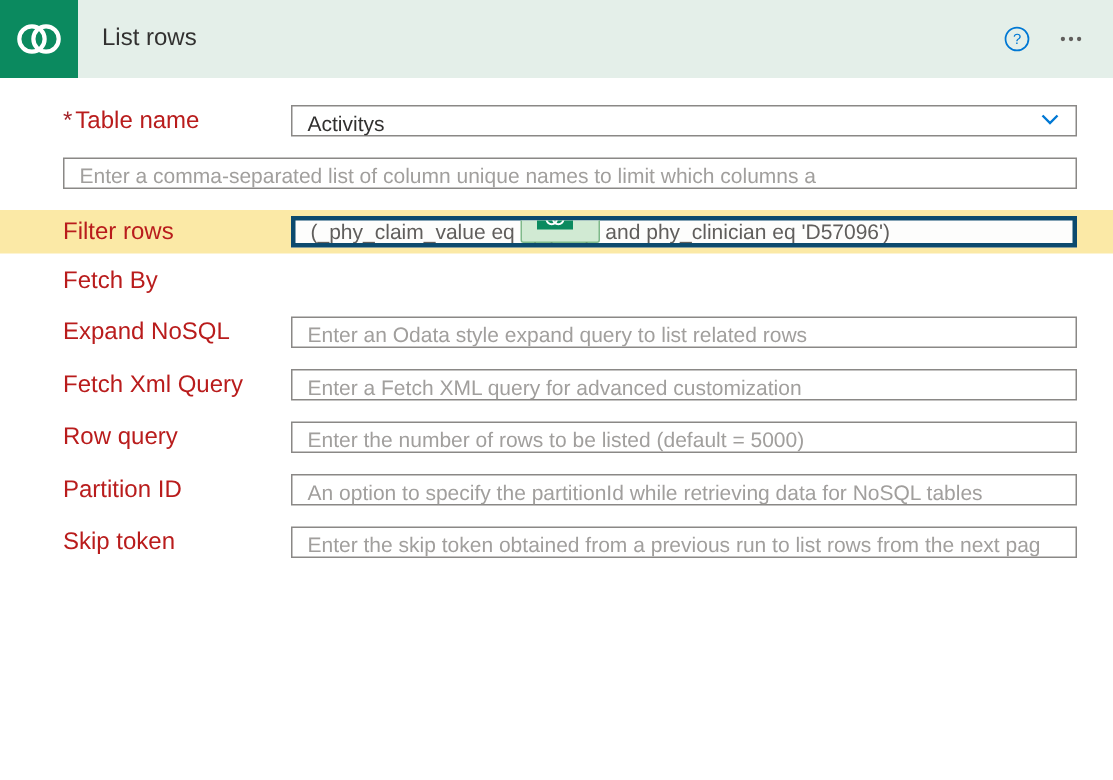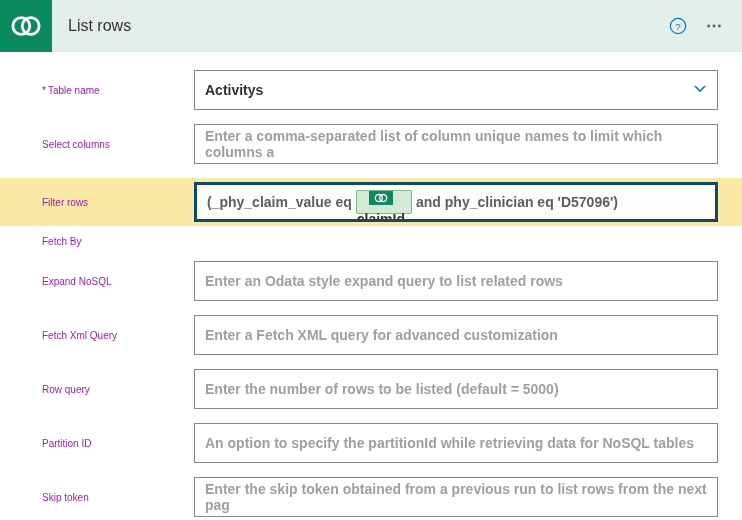--- a/index.html
+++ b/index.html
@@ -60,37 +60,36 @@
     padding-left: 42px;
     margin-right: -24px;
     padding-right: 24px;
     padding-top: 4px;
     padding-bottom: 4px;
     margin-bottom: 10px;
   }
   .label {
     width: 152px;
     flex-shrink: 0;
-    font-size: 10px;
-    color: #a21caf;
+    font-size: 16px;
+    color: #b91c1c;
   }
   .req::before { content: "*"; color: #a4262c; margin-right: 2px; }
   .control {
     flex: 1;
   }
   .select-box, .text-box, .mixed-box {
     border: 1px solid #8a8886;
     background: #fff;
-    height: 40px;
-    display: flex;
-    align-items: center;
+    height: 21px;
+    display: flex;
+    align-items: flex-end;
     padding: 0 10px;
     font-size: 14px;
     width: 100%;
-    font-weight: bold;
   }
   .text-box { color: #a19f9d; }
   .select-box { justify-content: space-between; cursor: pointer; }
   .select-box .val { color: #323130; }
   .chev { color: #0078d4; }
   .mixed-box {
     background: #fdfdfc;
     border: 3px solid #0c4a6e;
     color: #605e5c;
     gap: 4px;
@@ -159,21 +158,20 @@
         <span class="chev">
           <svg width="14" height="14" viewBox="0 0 14 14">
               <path d="M2 4 L7 9 L12 4" fill="none" stroke="#0078d4" stroke-width="1.6"></path>
             </svg>
         </span>
       </div>
     </div>
   </div>
 
   <div class="row">
-    <div class="label">Select columns</div>
     <div class="control">
       <div class="text-box">Enter a comma-separated list of column unique names to limit which columns a</div>
     </div>
   </div>
 
   <div class="row highlight">
     <div class="label">Filter rows</div>
     <div class="control">
       <div class="mixed-box">
         <span>(_phy_claim_value eq</span>

